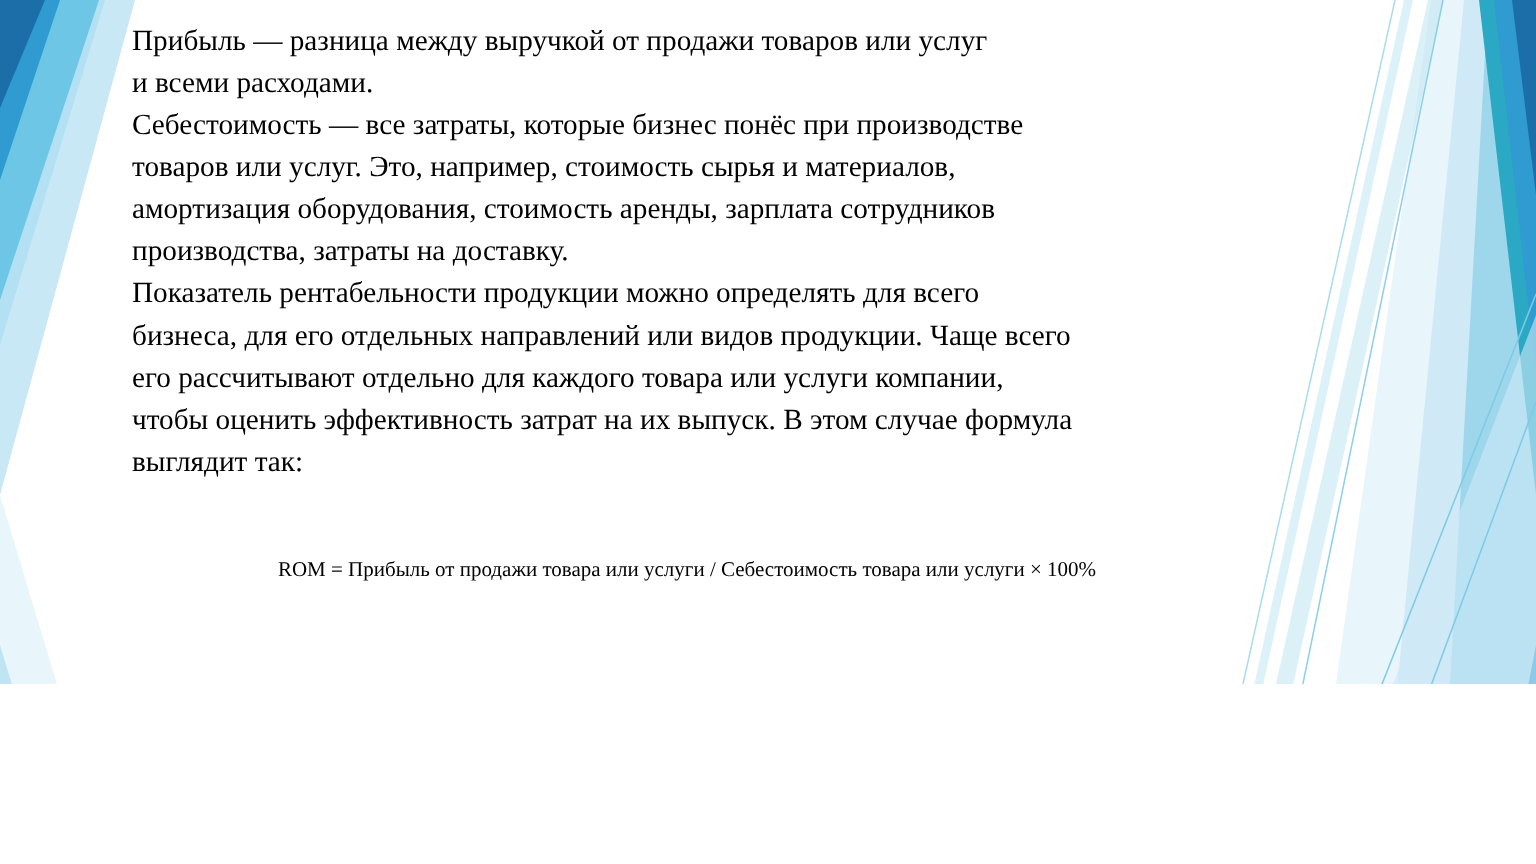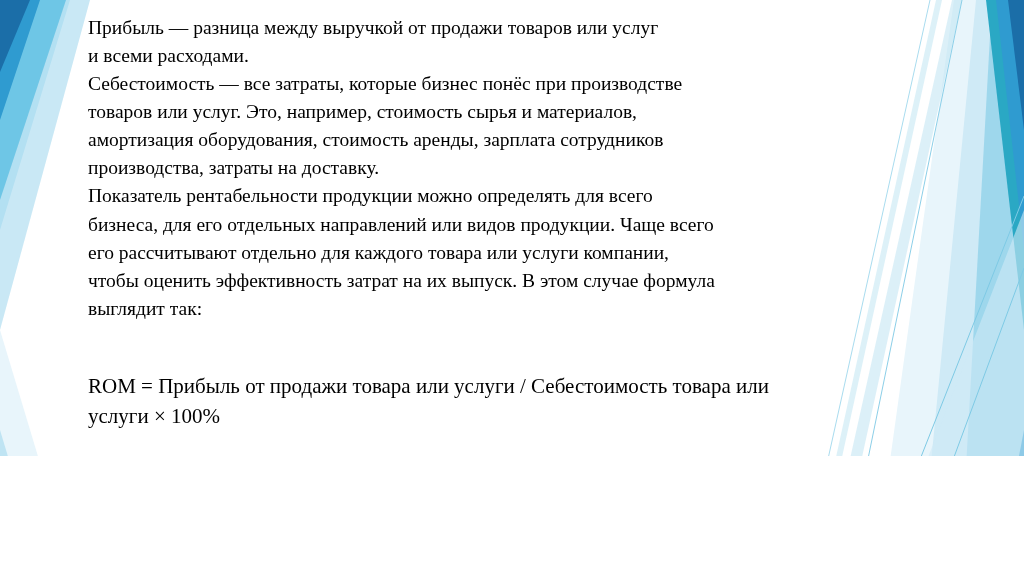--- a/index.html
+++ b/index.html
@@ -43,23 +43,24 @@
   .body-text {
     font-size: 19.5px;
     line-height: 1.44;
     color: #000000;
     text-align: left;
     white-space: pre-wrap;
     font-family: "Liberation Serif", serif;
   }
   .formula {
     margin-top: 48px;
-    font-size: 21px;
+    font-size: 14px;
     line-height: 1.44;
     color: #000000;
+    text-align: center;
     font-family: "Liberation Serif", serif;
     width: 740px;
   }
 </style>
 </head>
 <body>
 
 <div class="slide">
 
   <div class="deco-left">

